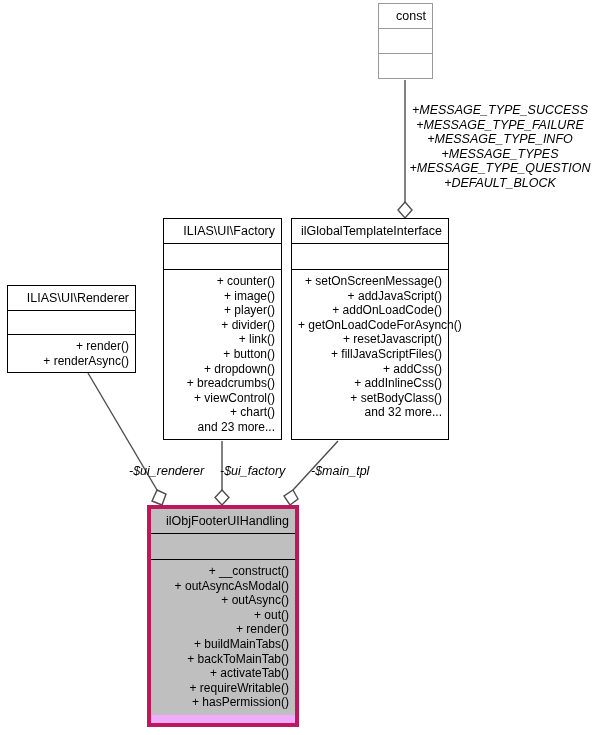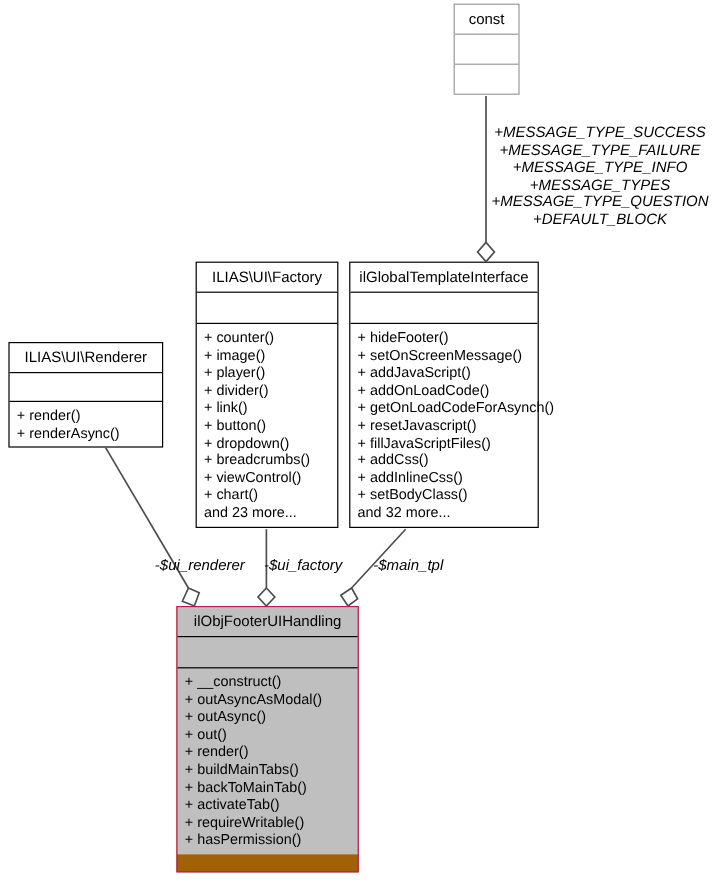--- a/index.html
+++ b/index.html
@@ -27,20 +27,21 @@
   
   .uml-box {
     position: absolute;
     box-sizing: border-box;
     background: #ffffff;
     border: 1px solid #000000;
     z-index: 5;
   }
   .uml-box .compartment {
     box-sizing: border-box;
+    text-align: right;
   }
   .uml-box .compartment + .compartment {
     border-top: 1px solid #000000;
   }
   .uml-title {
     text-align: center;
     font-size: 12.5px;
     color: #000000;
     line-height: 14px;
     padding: 5px 6px 5px 6px;
@@ -63,22 +64,22 @@
   
   .uml-box.light {
     border: 1px solid #9a9a9a;
   }
   .uml-box.light .compartment + .compartment {
     border-top: 1px solid #9a9a9a;
   }
 
   
   .uml-box.focus {
-    background: #a16207;
-    border: 1px solid #be185d;
+    background: #f0abfc;
+    border: 4px solid #be185d;
   }
   .uml-box.focus .compartment {
     background: #bfbfbf;
   }
 
   
   #box-const        { left: 378px; top: 3px;   width: 55px;  }
   #box-const .uml-attrs { height: 25px; }
   #box-const .uml-ops   { height: 25px; }
 
@@ -172,21 +173,20 @@
         <div class="member">+ viewControl()</div>
         <div class="member">+ chart()</div>
         <div class="member">and 23 more...</div>
       </div>
   </div>
 
   <div class="uml-box" id="box-global-tpl">
     <div class="compartment uml-title">ilGlobalTemplateInterface</div>
     <div class="compartment uml-attrs"></div>
     <div class="compartment uml-ops">
-        <div class="member">+ hideFooter()</div>
         <div class="member">+ setOnScreenMessage()</div>
         <div class="member">+ addJavaScript()</div>
         <div class="member">+ addOnLoadCode()</div>
         <div class="member">+ getOnLoadCodeForAsynch()</div>
         <div class="member">+ resetJavascript()</div>
         <div class="member">+ fillJavaScriptFiles()</div>
         <div class="member">+ addCss()</div>
         <div class="member">+ addInlineCss()</div>
         <div class="member">+ setBodyClass()</div>
         <div class="member">and 32 more...</div>

